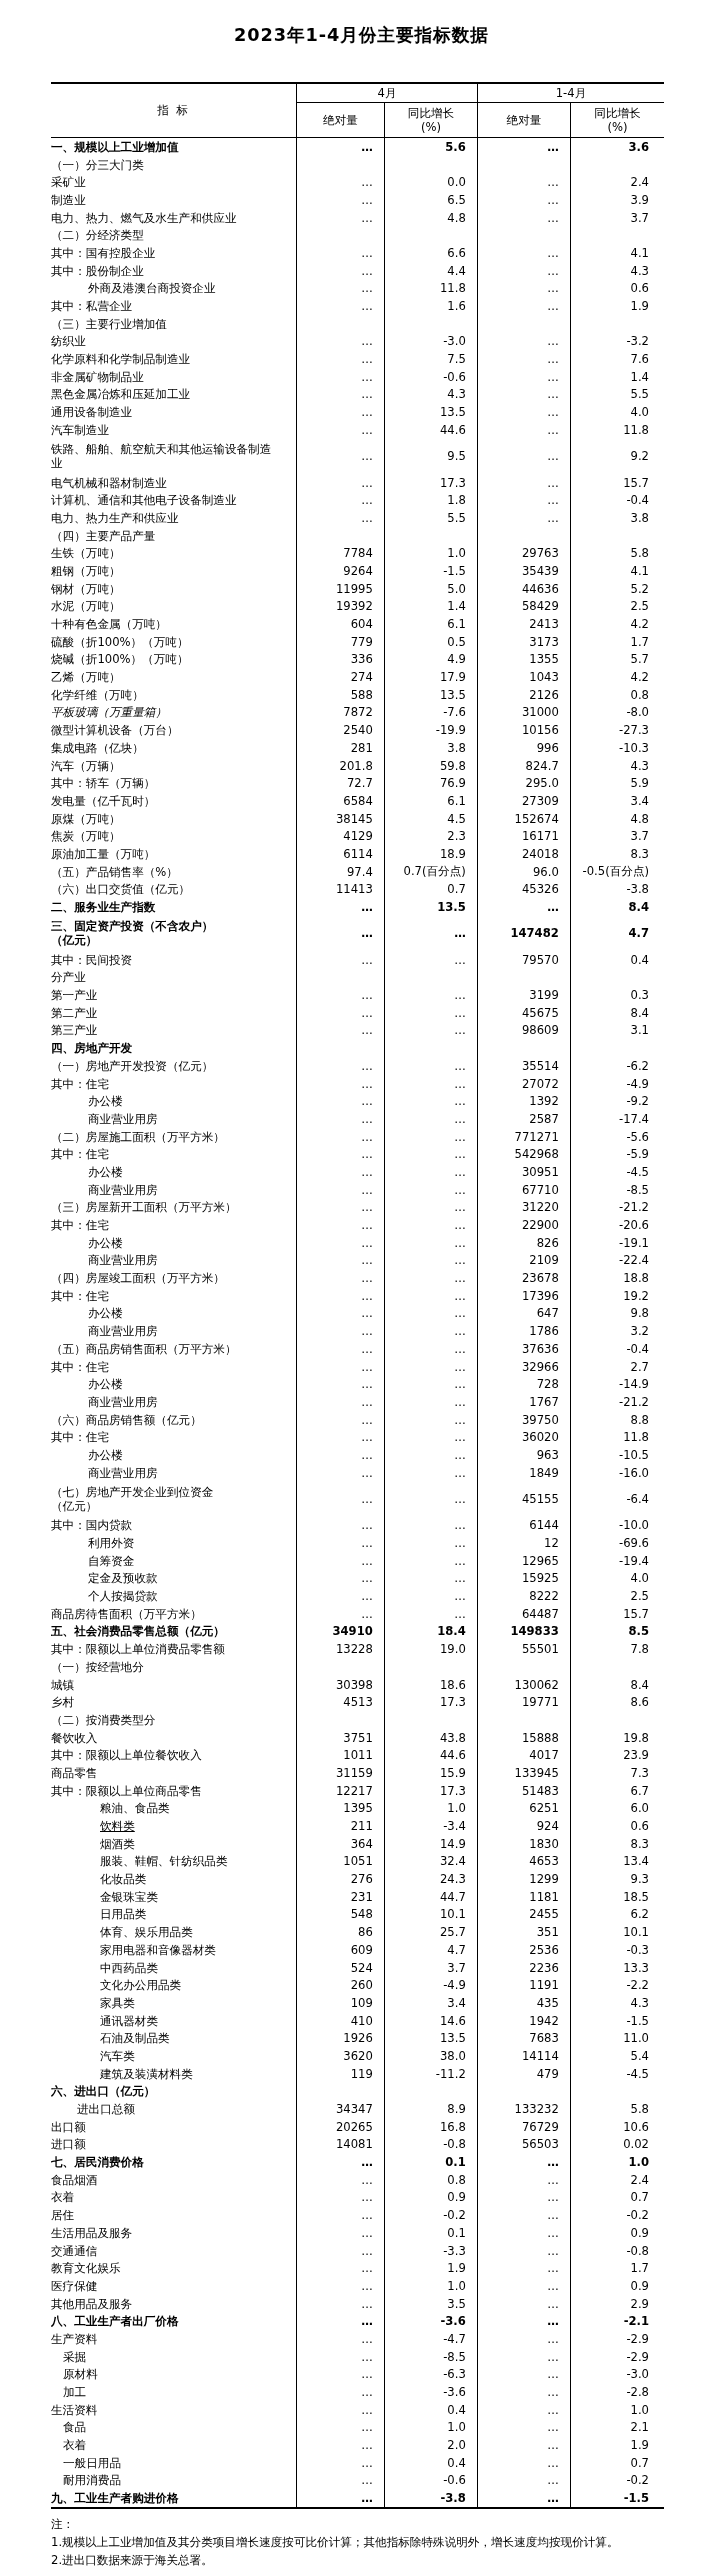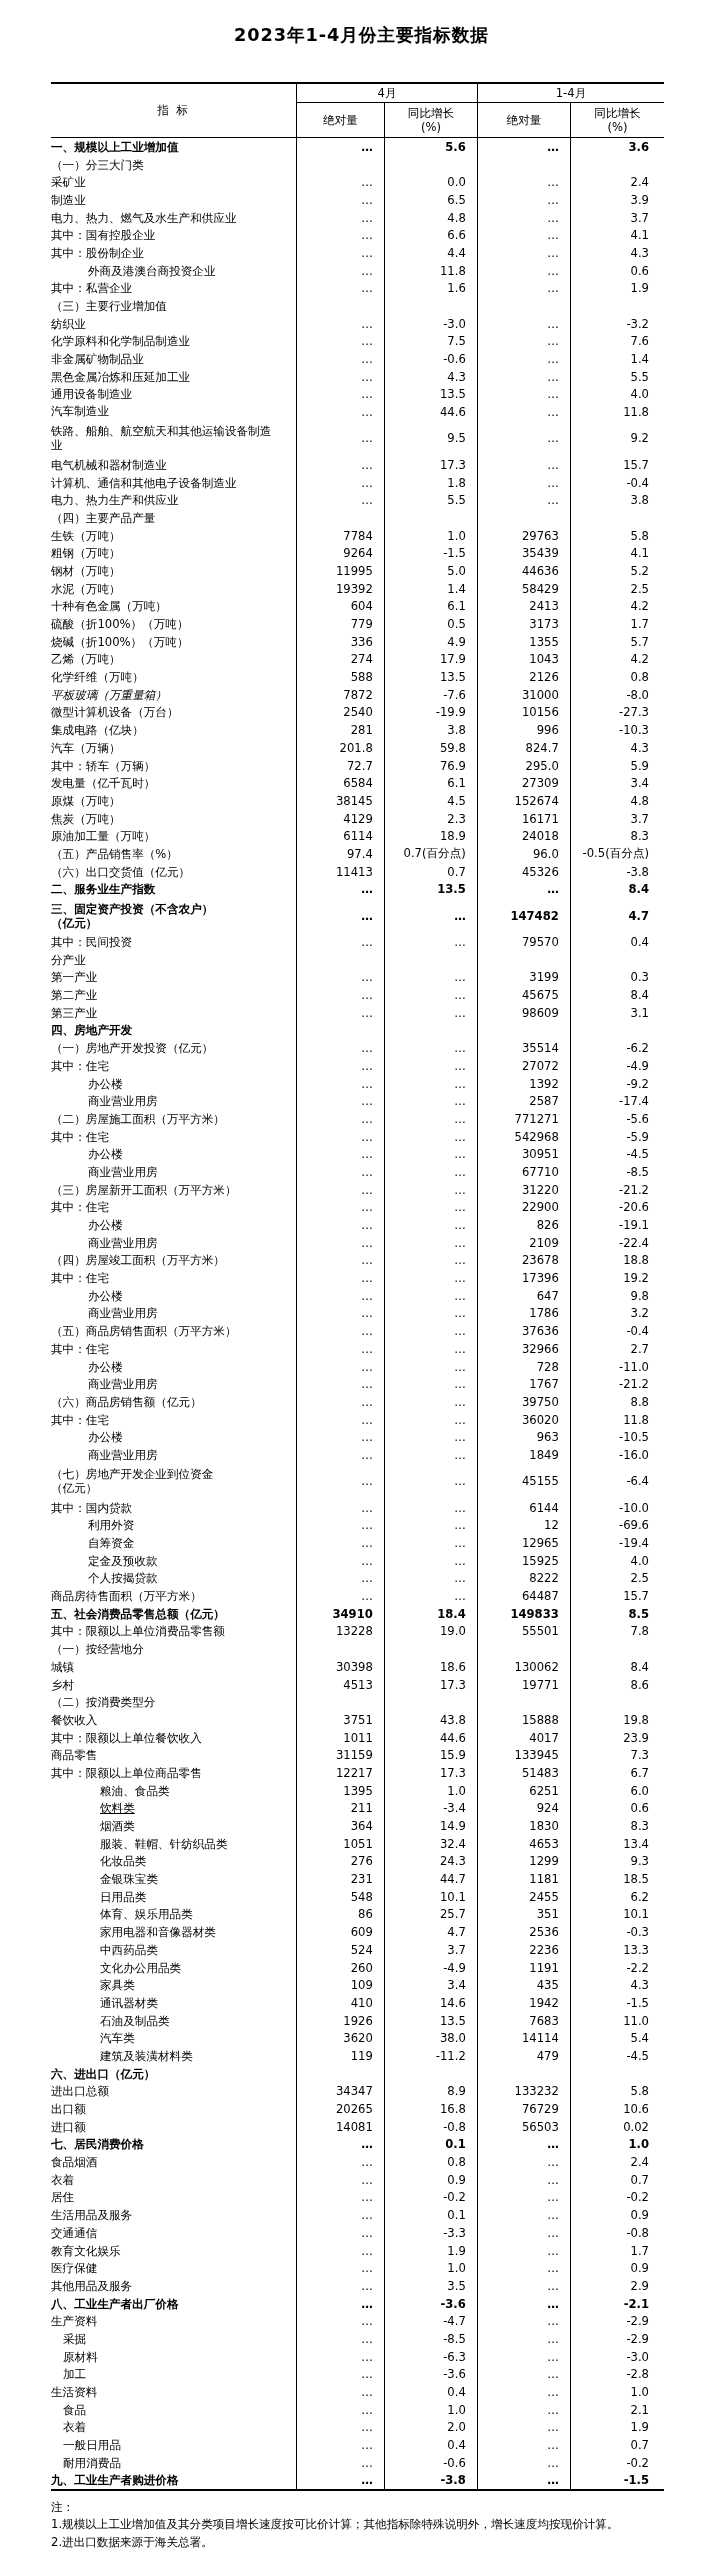--- a/index.html
+++ b/index.html
@@ -115,20 +115,27 @@
         <div class="td c4">3.9</div>
       </div>
       <div class="tr">
         <div class="tl" style="padding-left: 0px;">电力、热力、燃气及水生产和供应业</div>
         <div class="td c1">…</div>
         <div class="td c2">4.8</div>
         <div class="td c3">…</div>
         <div class="td c4">3.7</div>
       </div>
       <div class="tr">
+        <div class="tl" style="padding-left: 0px;">（二）分经济类型</div>
+        <div class="td c1"></div>
+        <div class="td c2"></div>
+        <div class="td c3"></div>
+        <div class="td c4"></div>
+      </div>
+      <div class="tr">
         <div class="tl" style="padding-left: 0px;">其中：国有控股企业</div>
         <div class="td c1">…</div>
         <div class="td c2">6.6</div>
         <div class="td c3">…</div>
         <div class="td c4">4.1</div>
       </div>
       <div class="tr">
         <div class="tl" style="padding-left: 0px;">其中：股份制企业</div>
         <div class="td c1">…</div>
         <div class="td c2">4.4</div>
@@ -185,21 +192,21 @@
         <div class="td c4">5.5</div>
       </div>
       <div class="tr">
         <div class="tl" style="padding-left: 0px;">通用设备制造业</div>
         <div class="td c1">…</div>
         <div class="td c2">13.5</div>
         <div class="td c3">…</div>
         <div class="td c4">4.0</div>
       </div>
       <div class="tr">
-        <div class="tl" style="padding-left: 0px; font-family: Liberation Mono, monospace;">汽车制造业</div>
+        <div class="tl" style="padding-left: 0px;">汽车制造业</div>
         <div class="td c1">…</div>
         <div class="td c2">44.6</div>
         <div class="td c3">…</div>
         <div class="td c4">11.8</div>
       </div>
       <div class="tr wrap">
         <div class="tl" style="padding-left: 0px;">铁路、船舶、航空航天和其他运输设备制造
 业</div>
         <div class="td c1">…</div>
         <div class="td c2">9.5</div>
@@ -555,21 +562,21 @@
         <div class="td c1">…</div>
         <div class="td c2">…</div>
         <div class="td c3">32966</div>
         <div class="td c4">2.7</div>
       </div>
       <div class="tr">
         <div class="tl" style="padding-left: 37px;">办公楼</div>
         <div class="td c1">…</div>
         <div class="td c2">…</div>
         <div class="td c3">728</div>
-        <div class="td c4">-11.0</div>
+        <div class="td c4">-14.9</div>
       </div>
       <div class="tr">
         <div class="tl" style="padding-left: 37px;">商业营业用房</div>
         <div class="td c1">…</div>
         <div class="td c2">…</div>
         <div class="td c3">1767</div>
         <div class="td c4">-21.2</div>
       </div>
       <div class="tr">
         <div class="tl" style="padding-left: 0px;">（六）商品房销售额（亿元）</div>
@@ -832,21 +839,21 @@
         <div class="td c4">-4.5</div>
       </div>
       <div class="tr bold">
         <div class="tl" style="padding-left: 0px;">六、进出口（亿元）</div>
         <div class="td c1"></div>
         <div class="td c2"></div>
         <div class="td c3"></div>
         <div class="td c4"></div>
       </div>
       <div class="tr">
-        <div class="tl" style="padding-left: 0px;">进出口总额</div>
+        <div class="tl" style="padding-left: 0px; margin-left: 26px;">进出口总额</div>
         <div class="td c1">34347</div>
         <div class="td c2">8.9</div>
         <div class="td c3">133232</div>
         <div class="td c4">5.8</div>
       </div>
       <div class="tr">
         <div class="tl" style="padding-left: 0px;">出口额</div>
         <div class="td c1">20265</div>
         <div class="td c2">16.8</div>
         <div class="td c3">76729</div>

